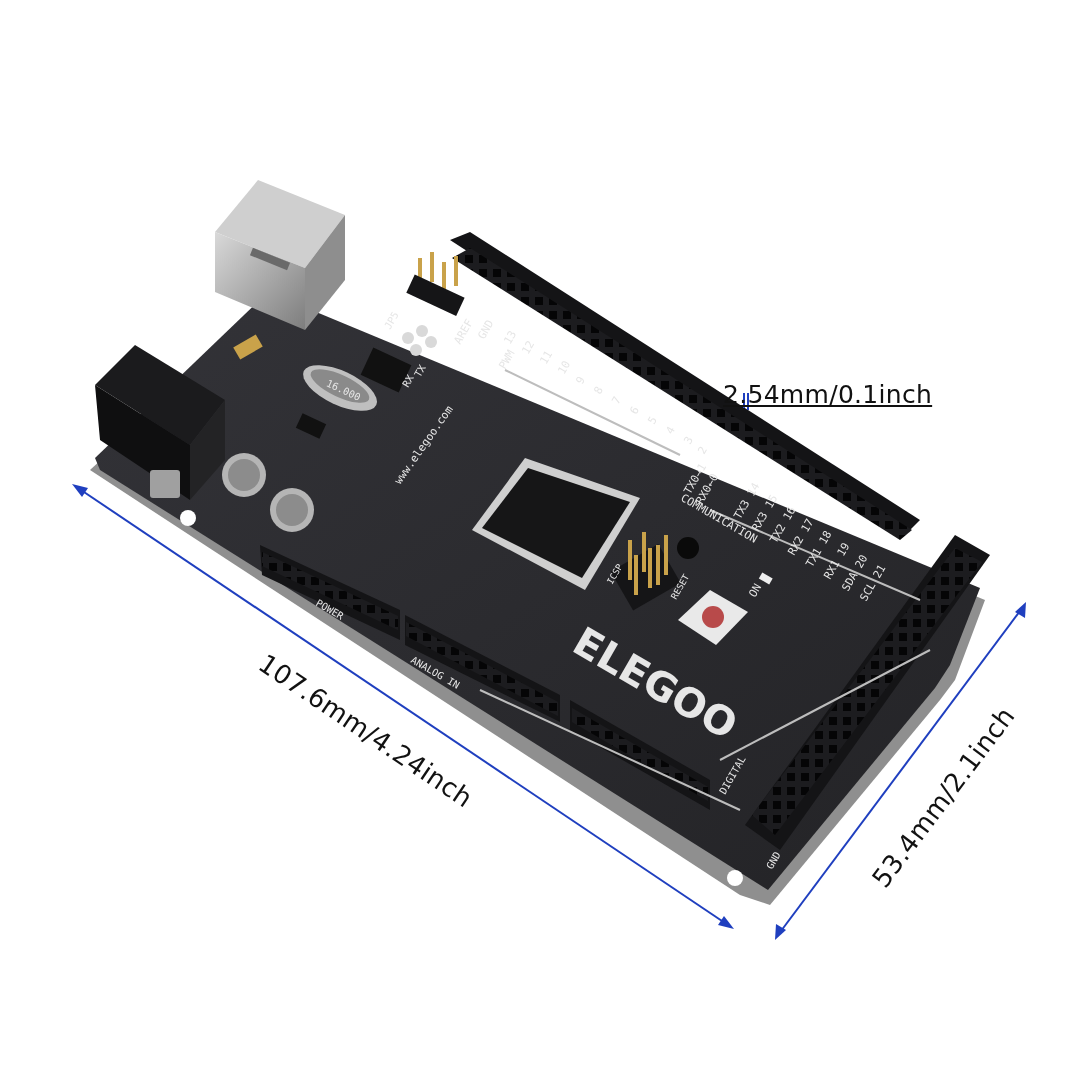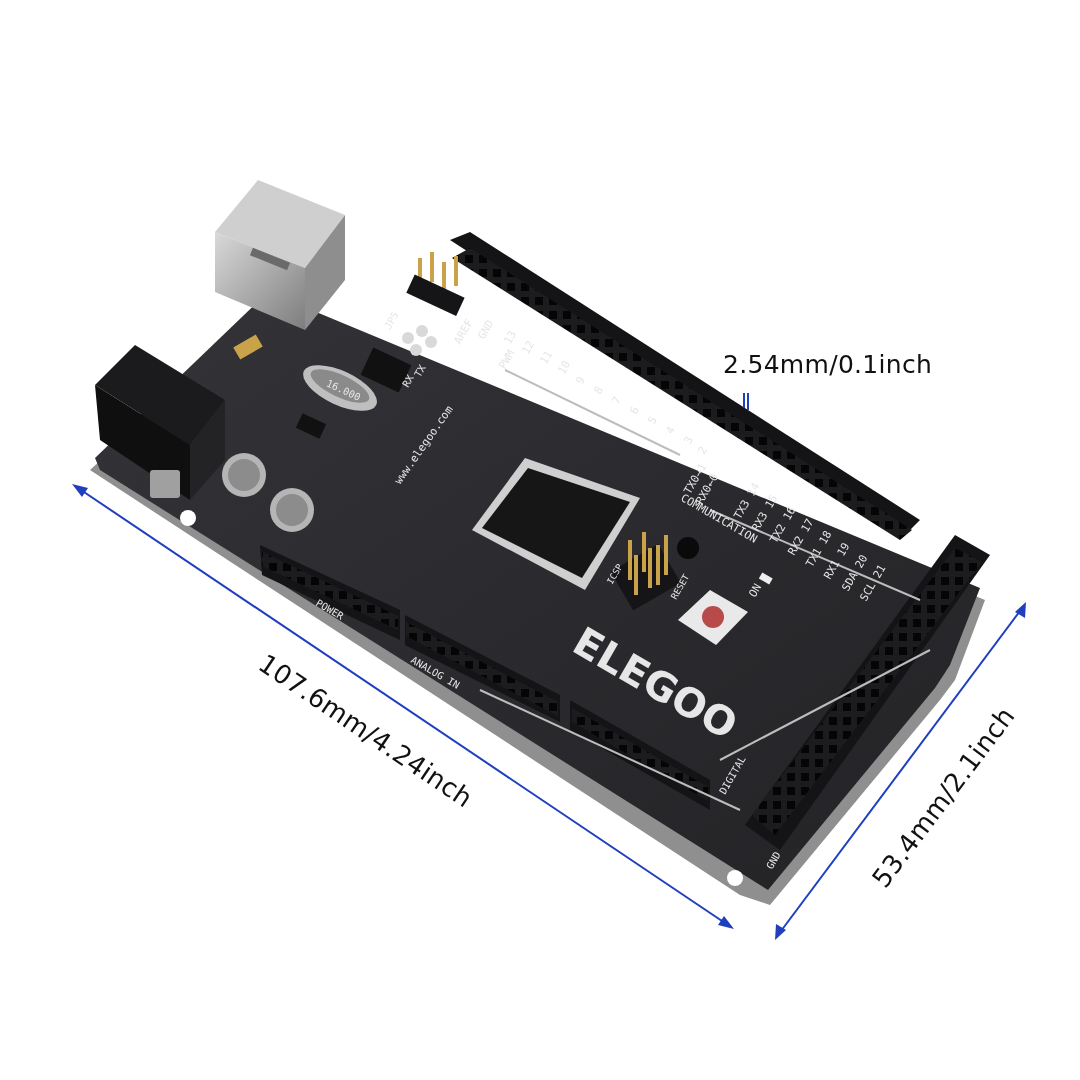--- a/index.html
+++ b/index.html
@@ -182,15 +182,15 @@
     <polygon points="72,484 88,488 82,497" stroke="none"></polygon>
     <polygon points="734,929 718,925 724,916" stroke="none"></polygon>
     <line x1="778" y1="935" x2="1023" y2="607"></line>
     <polygon points="775,940 776,924 786,930" stroke="none"></polygon>
     <polygon points="1026,602 1025,618 1015,612" stroke="none"></polygon>
     <line x1="744" y1="393" x2="744" y2="408" stroke-width="2"></line>
     <line x1="748" y1="393" x2="748" y2="410" stroke-width="2"></line>
   </g>
 </svg>
 
-<div class="dim-label" style="left:723px;top:350px;">2.54mm/0.1inch</div>
+<div class="dim-label" style="left:723px;top:380px;text-decoration:underline;">2.54mm/0.1inch</div>
 <div class="dim-label" style="left:270px;top:648px;transform:rotate(34deg);font-size:26px;">107.6mm/4.24inch</div>
 <div class="dim-label" style="left:866px;top:875px;transform:rotate(-53deg);font-size:26px;">53.4mm/2.1inch</div>
 
 </body></html>

